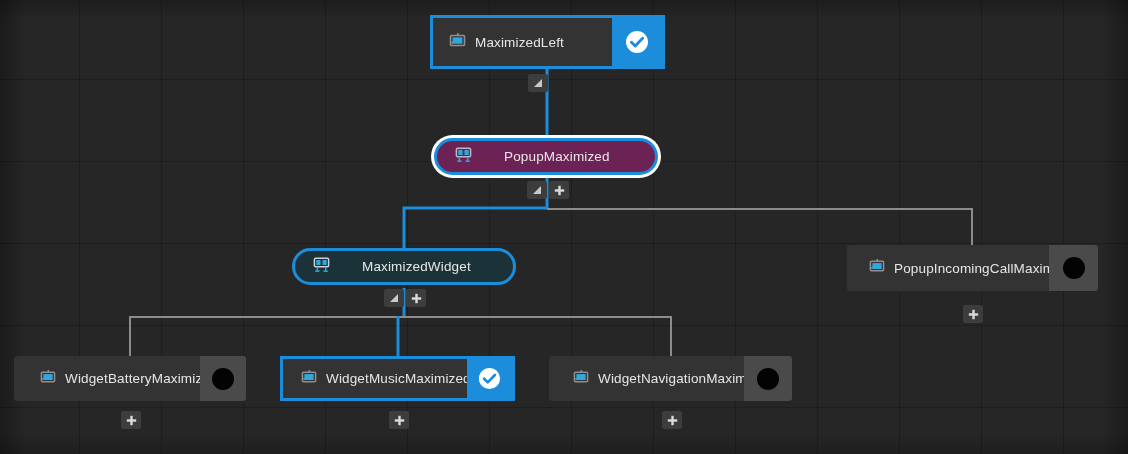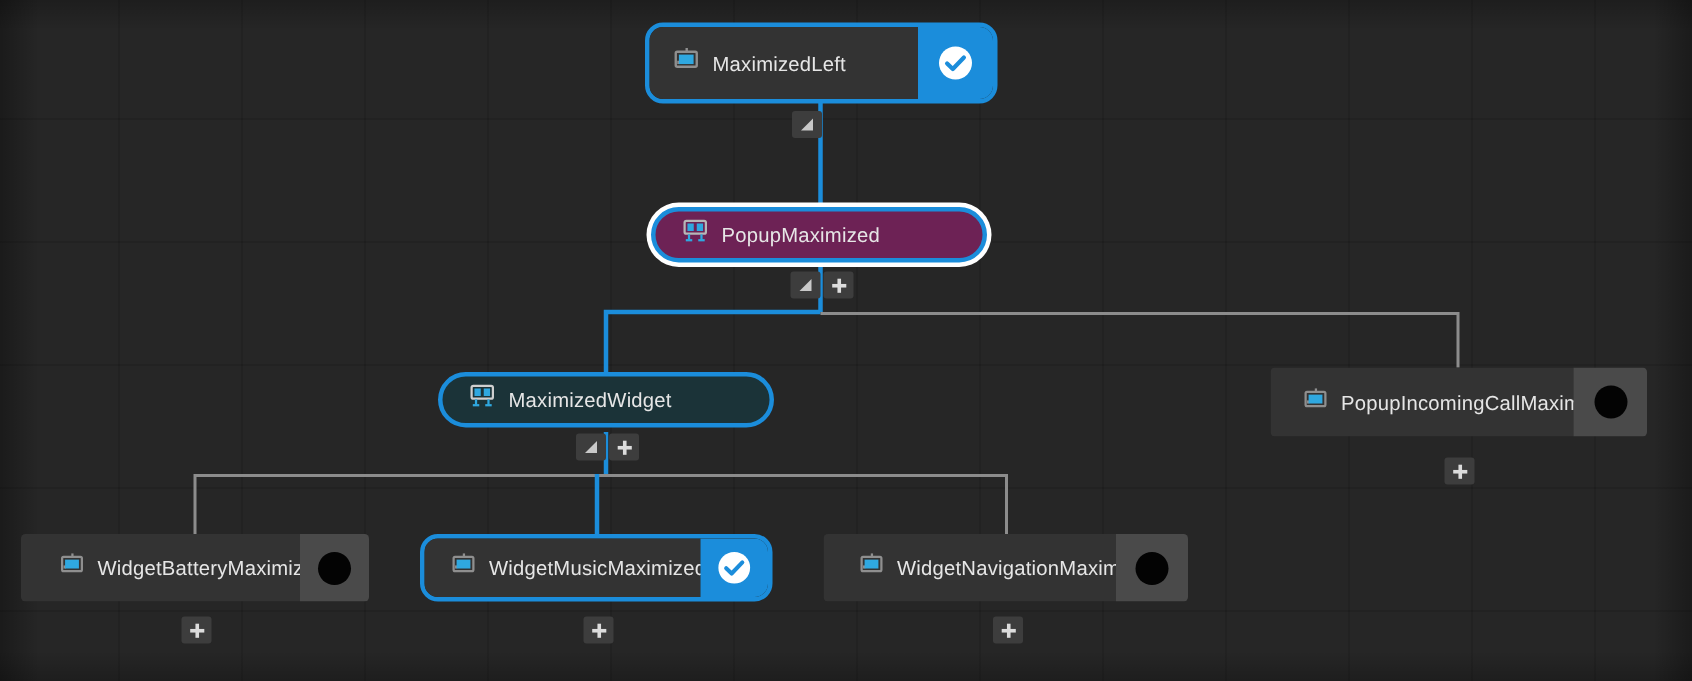--- a/index.html
+++ b/index.html
@@ -75,21 +75,21 @@
   
   .rect {
     border-radius: 3px;
     overflow: hidden;
   }
   .rect .node-body { border-radius: 0; }
 
   
   .selected {
     border: 3px solid #1b8ddb;
-    border-radius: 12px;
+    border-radius: 0;
   }
 
   
   .badge-dark { background: #4a4a4a; }
   .dot {
     width: 22px;
     height: 22px;
     border-radius: 50%;
     background: #030303;
   }
@@ -100,20 +100,21 @@
   .pill {
     border-radius: 999px;
     align-items: center;
     box-sizing: border-box;
   }
   .pill .node-body {
     background: transparent;
     border-radius: 999px;
     width: 100%;
     height: 100%;
+    gap: 23px;
   }
   .pill-purple {
     background: #6d2255;
     border: 3px solid #1b8ddb;
     box-shadow: 0 0 0 3px #ffffff;
   }
   .pill-teal {
     background: #1b3338;
     border: 3px solid #1b8ddb;
   }

